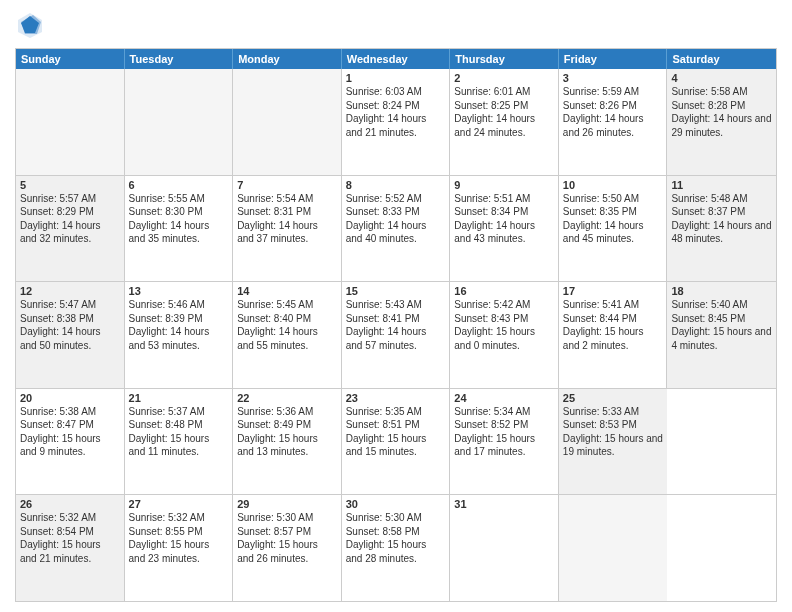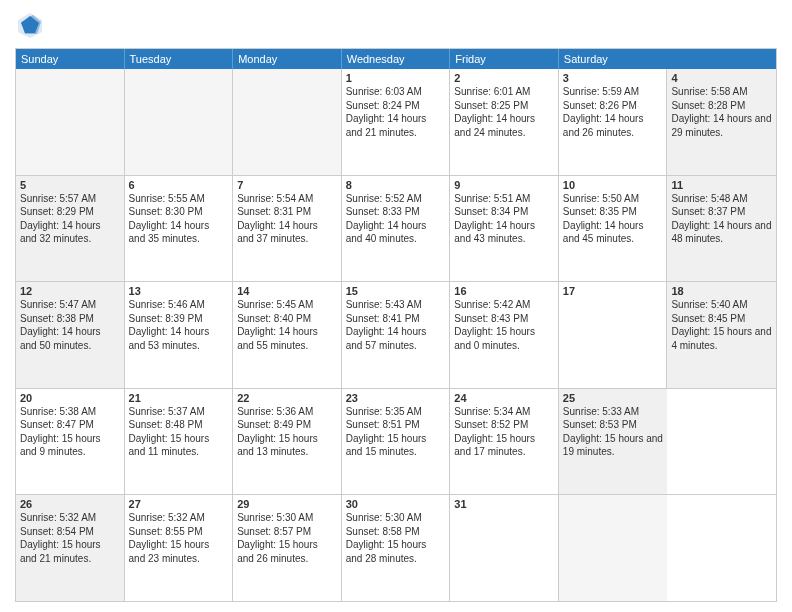--- a/index.html
+++ b/index.html
@@ -65,21 +65,21 @@
       border: 1px solid #ccc;
     }
     .cal-header {
       display: grid;
       grid-template-columns: repeat(7, 1fr);
       background: #2a7abf;
     }
     .cal-header-cell {
       color: #fff;
       font-size: 11px;
-      font-weight: normal;
+      font-weight: bold;
       padding: 4px 5px;
       text-align: left;
       border-right: 1px solid #5a9fd4;
     }
     .cal-header-cell:last-child { border-right: none; }
     .cal-body {
       flex: 1;
       display: flex;
       flex-direction: column;
     }
@@ -133,20 +133,21 @@
       <div class="location"></div>
     </div>
   </div>
 
   <div class="calendar">
     <div class="cal-header">
     <div class="cal-header-cell">Sunday</div>
         <div class="cal-header-cell">Tuesday</div>
         <div class="cal-header-cell">Monday</div>
         <div class="cal-header-cell">Wednesday</div>
+        <div class="cal-header-cell">Thursday</div>
         <div class="cal-header-cell">Friday</div>
         <div class="cal-header-cell">Saturday</div>
       </div>
     <div class="cal-body">
     <div class="cal-row">
           <div class="cal-cell empty"></div>
           <div class="cal-cell empty"></div>
           <div class="cal-cell empty"></div>
           <div class="cal-cell">
             <div class="day-num">1</div>
@@ -259,20 +260,24 @@
           </div>
           <div class="cal-cell">
             <div class="day-num">16</div>
             <div class="cell-text">Sunrise: 5:42 AM
 Sunset: 8:43 PM
 Daylight: 15 hours
 and 0 minutes.</div>
           </div>
           <div class="cal-cell">
             <div class="day-num">17</div>
+            <div class="cell-text">Sunrise: 5:41 AM
+Sunset: 8:44 PM
+Daylight: 15 hours
+and 2 minutes.</div>
           </div>
           <div class="cal-cell shaded">
             <div class="day-num">18</div>
             <div class="cell-text">Sunrise: 5:40 AM
 Sunset: 8:45 PM
 Daylight: 15 hours
 and 4 minutes.</div>
           </div>
         </div>
         <div class="cal-row">

